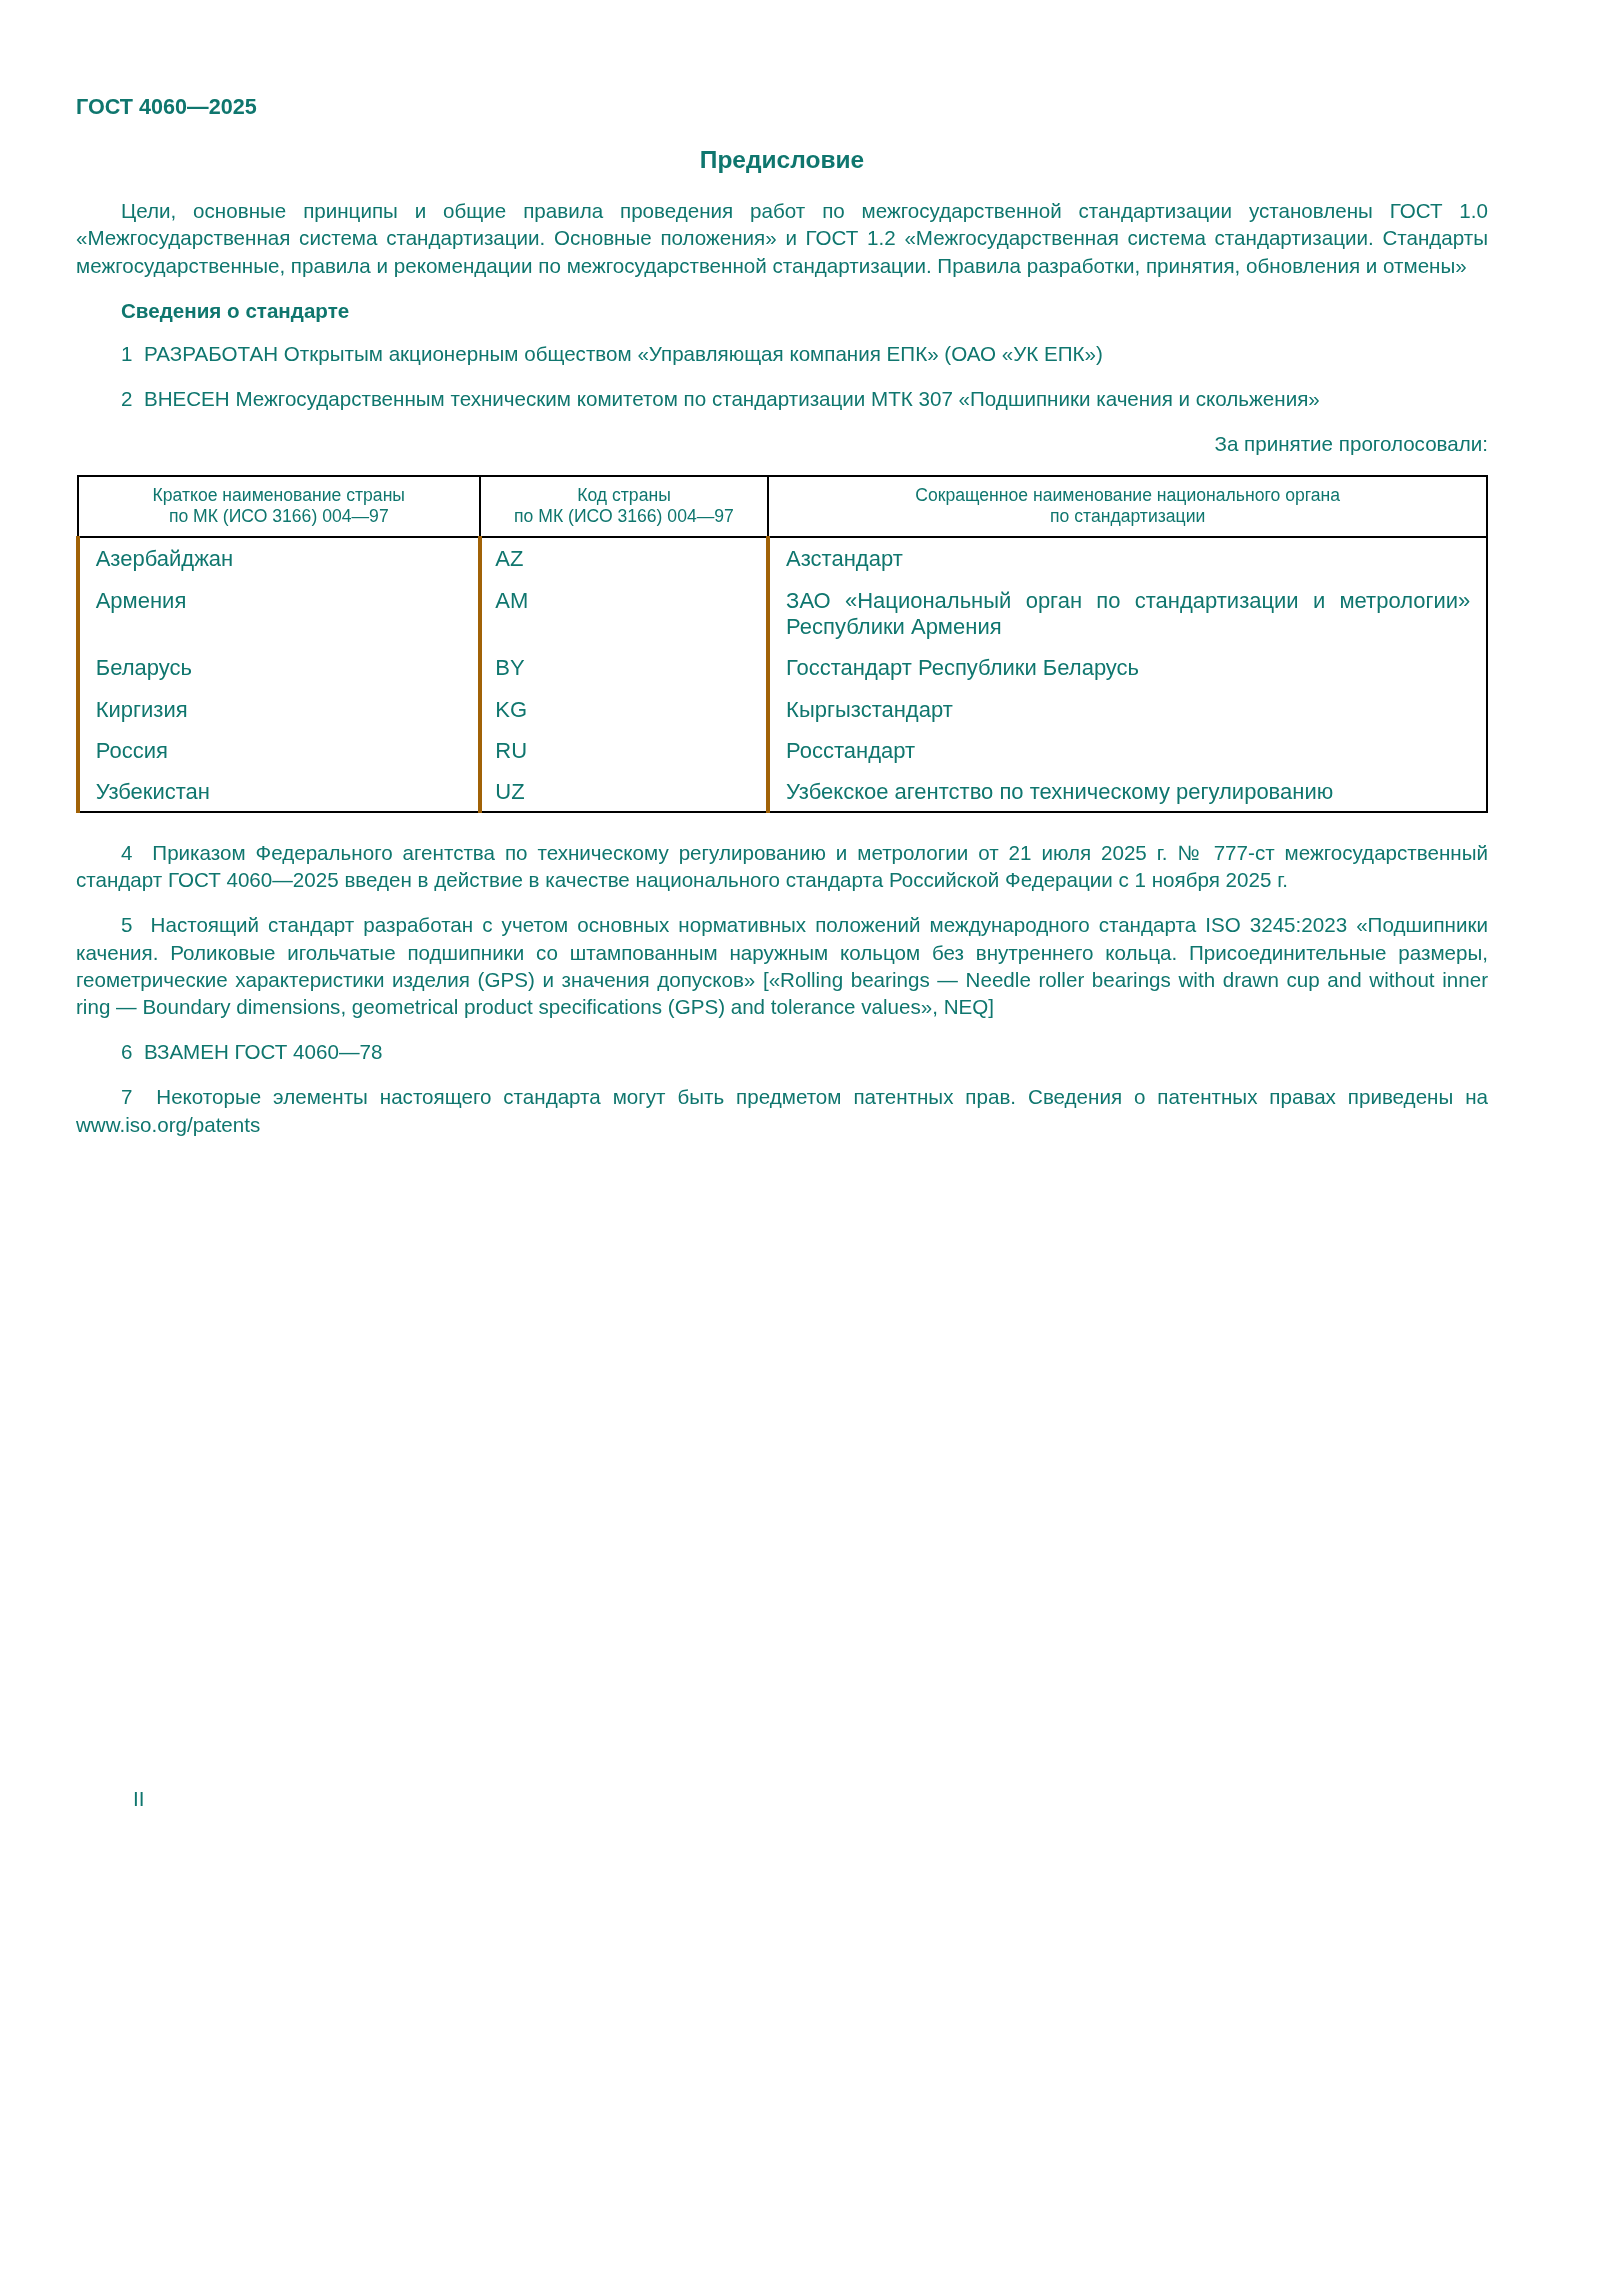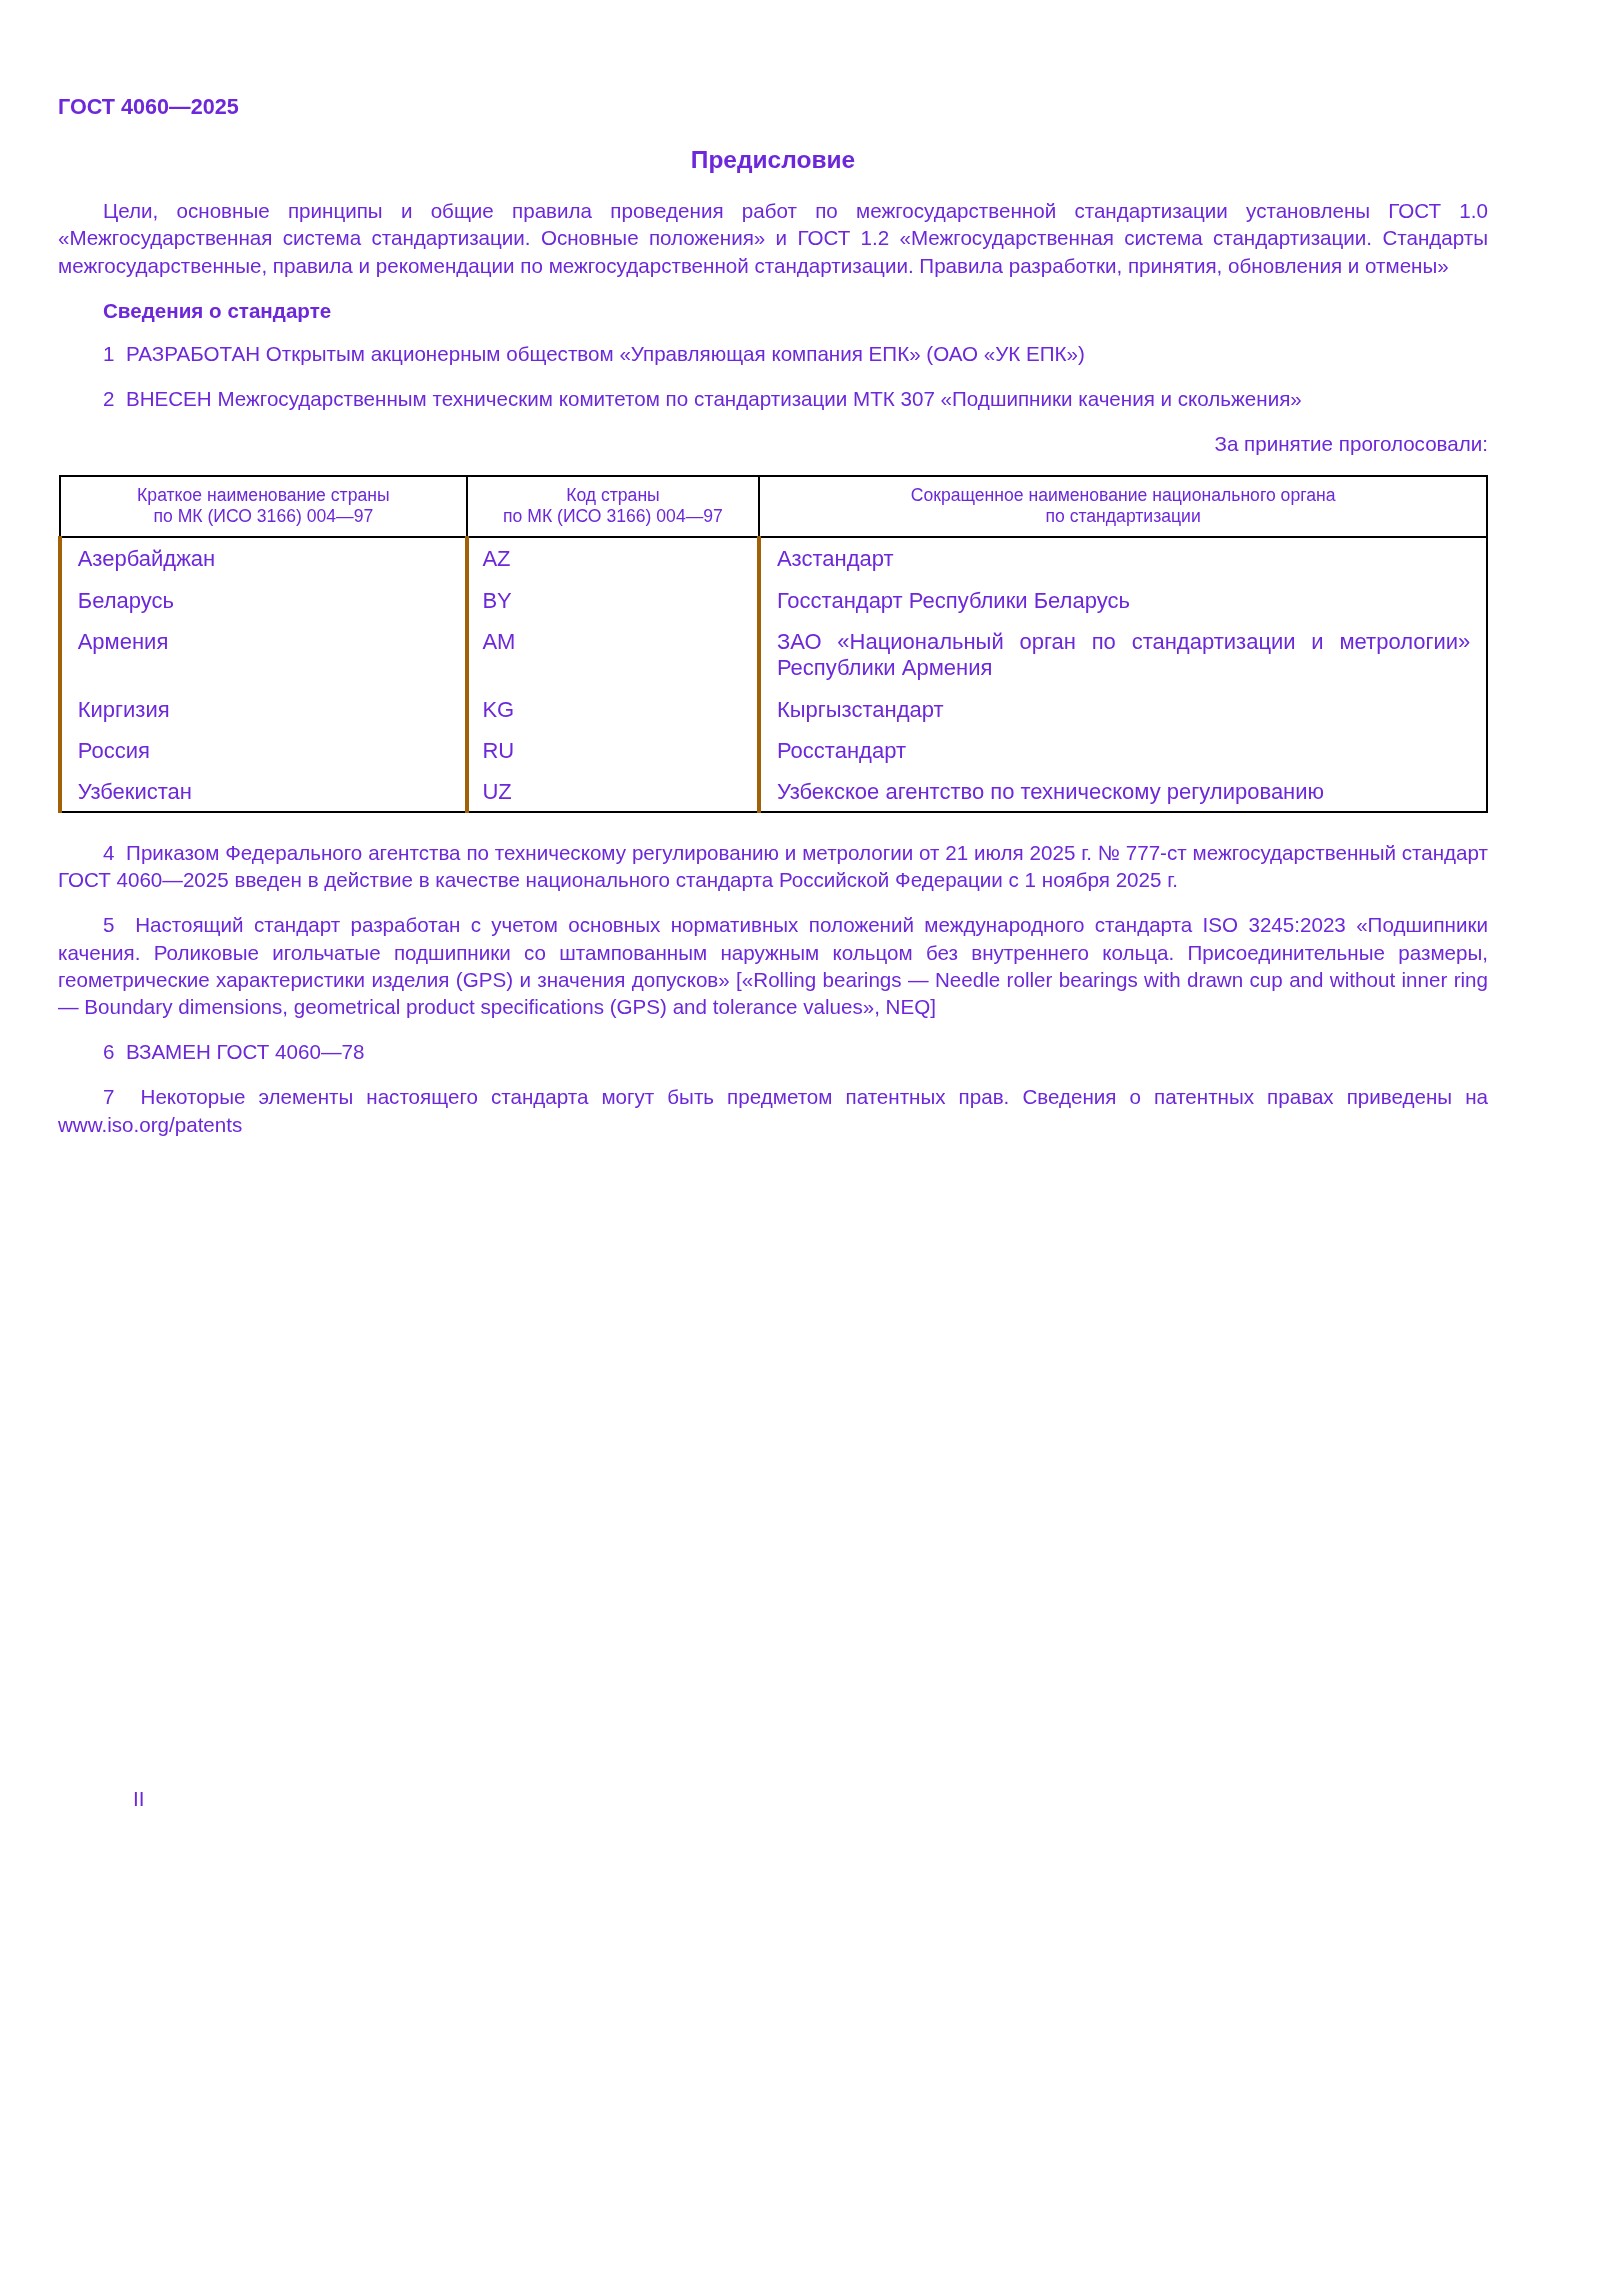--- a/index.html
+++ b/index.html
@@ -3,23 +3,23 @@
 <meta charset="utf-8">
 <style>
   * { box-sizing: border-box; }
   html, body { margin: 0; padding: 0; background: #ffffff; }
   .page {
     position: relative;
     width: 1621px;
     height: 2293px;
     margin: 0 auto;
     background: #ffffff;
-    color: #6d28d9;
+    color: #0f766e;
     font-family: "Liberation Sans", sans-serif;
-    padding: 94px 133px 0 58px;
+    padding: 94px 133px 0 76px;
   }
   .doc-code {
     font-size: 21.6px;
     font-weight: bold;
     margin: 0 0 25.5px 0;
   }
   .page-title {
     text-align: center;
     font-size: 24.5px;
     font-weight: bold;
@@ -119,28 +119,28 @@
         </th>
       </tr>
     </thead>
     <tbody>
       <tr>
         <td class="cell-country">Азербайджан</td>
         <td class="cell-code">AZ</td>
         <td class="cell-org">Азстандарт</td>
       </tr>
       <tr>
+        <td class="cell-country">Армения</td>
+        <td class="cell-code">AM</td>
+        <td class="cell-org">ЗАО «Национальный орган по стандартизации и метрологии» Республики Армения</td>
+      </tr>
+      <tr>
         <td class="cell-country">Беларусь</td>
         <td class="cell-code">BY</td>
         <td class="cell-org">Госстандарт Республики Беларусь</td>
-      </tr>
-      <tr>
-        <td class="cell-country">Армения</td>
-        <td class="cell-code">AM</td>
-        <td class="cell-org">ЗАО «Национальный орган по стандартизации и метрологии» Республики Армения</td>
       </tr>
       <tr>
         <td class="cell-country">Киргизия</td>
         <td class="cell-code">KG</td>
         <td class="cell-org">Кыргызстандарт</td>
       </tr>
       <tr>
         <td class="cell-country">Россия</td>
         <td class="cell-code">RU</td>
         <td class="cell-org">Росстандарт</td>

